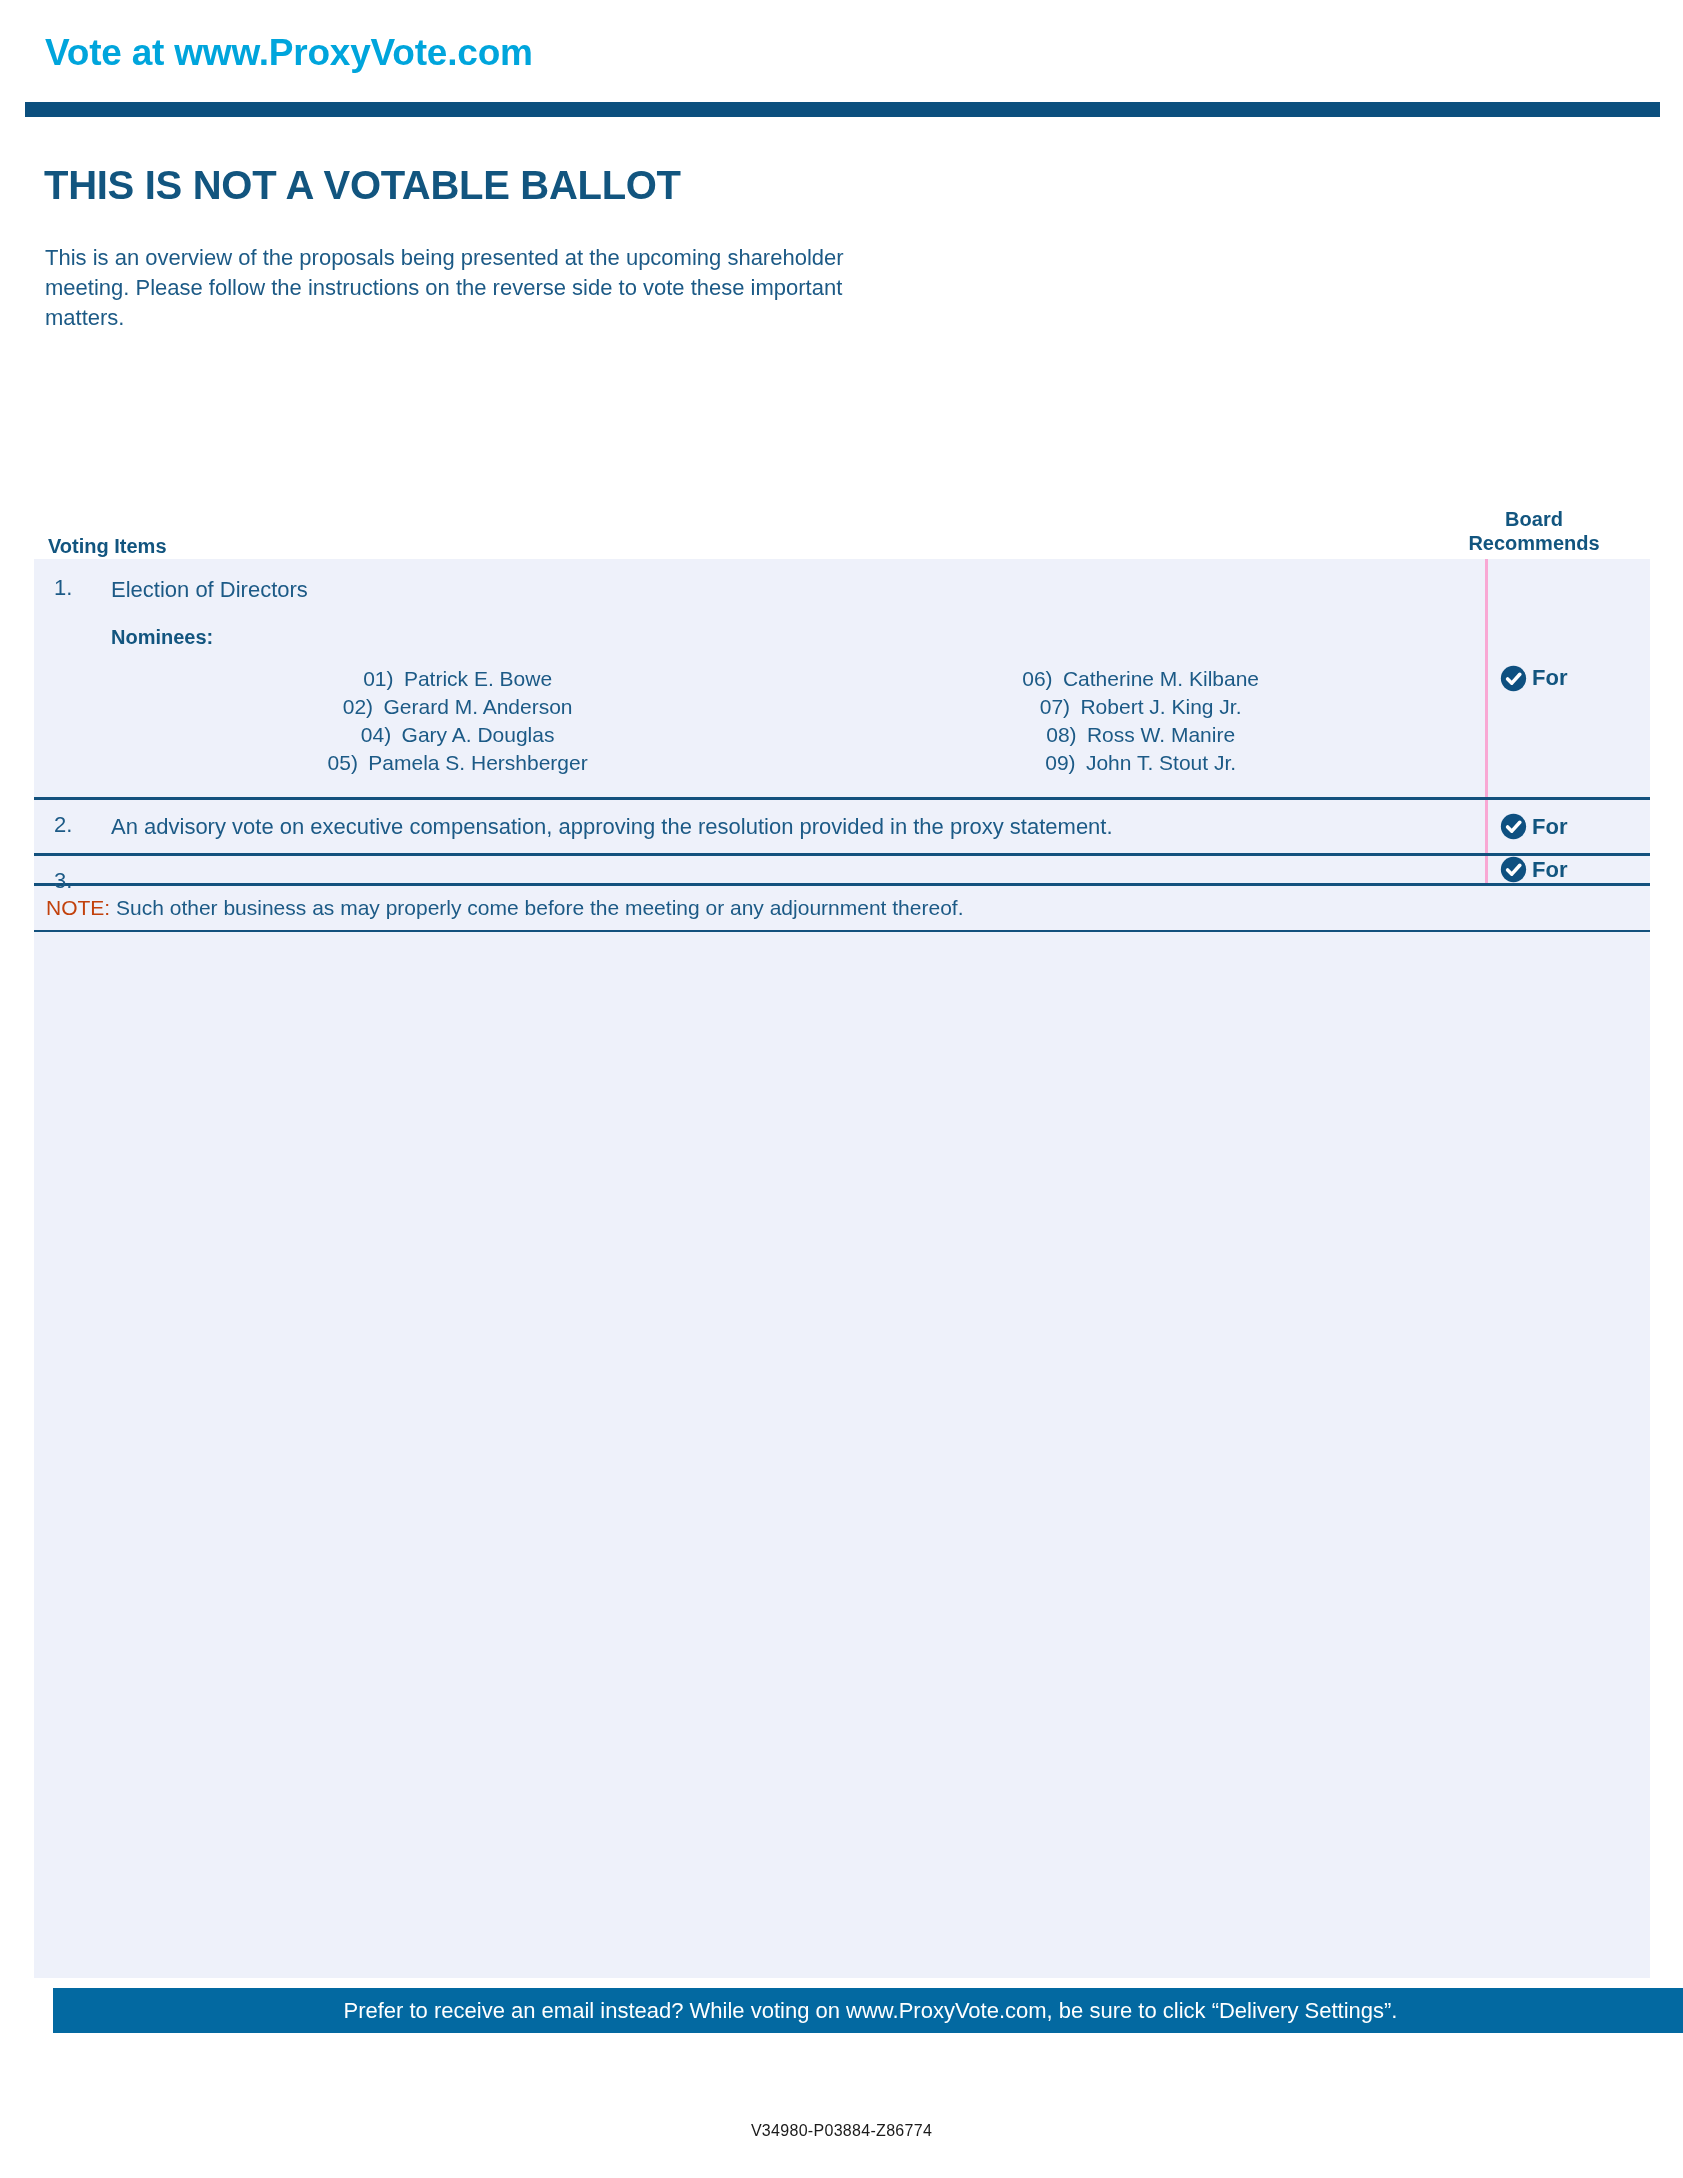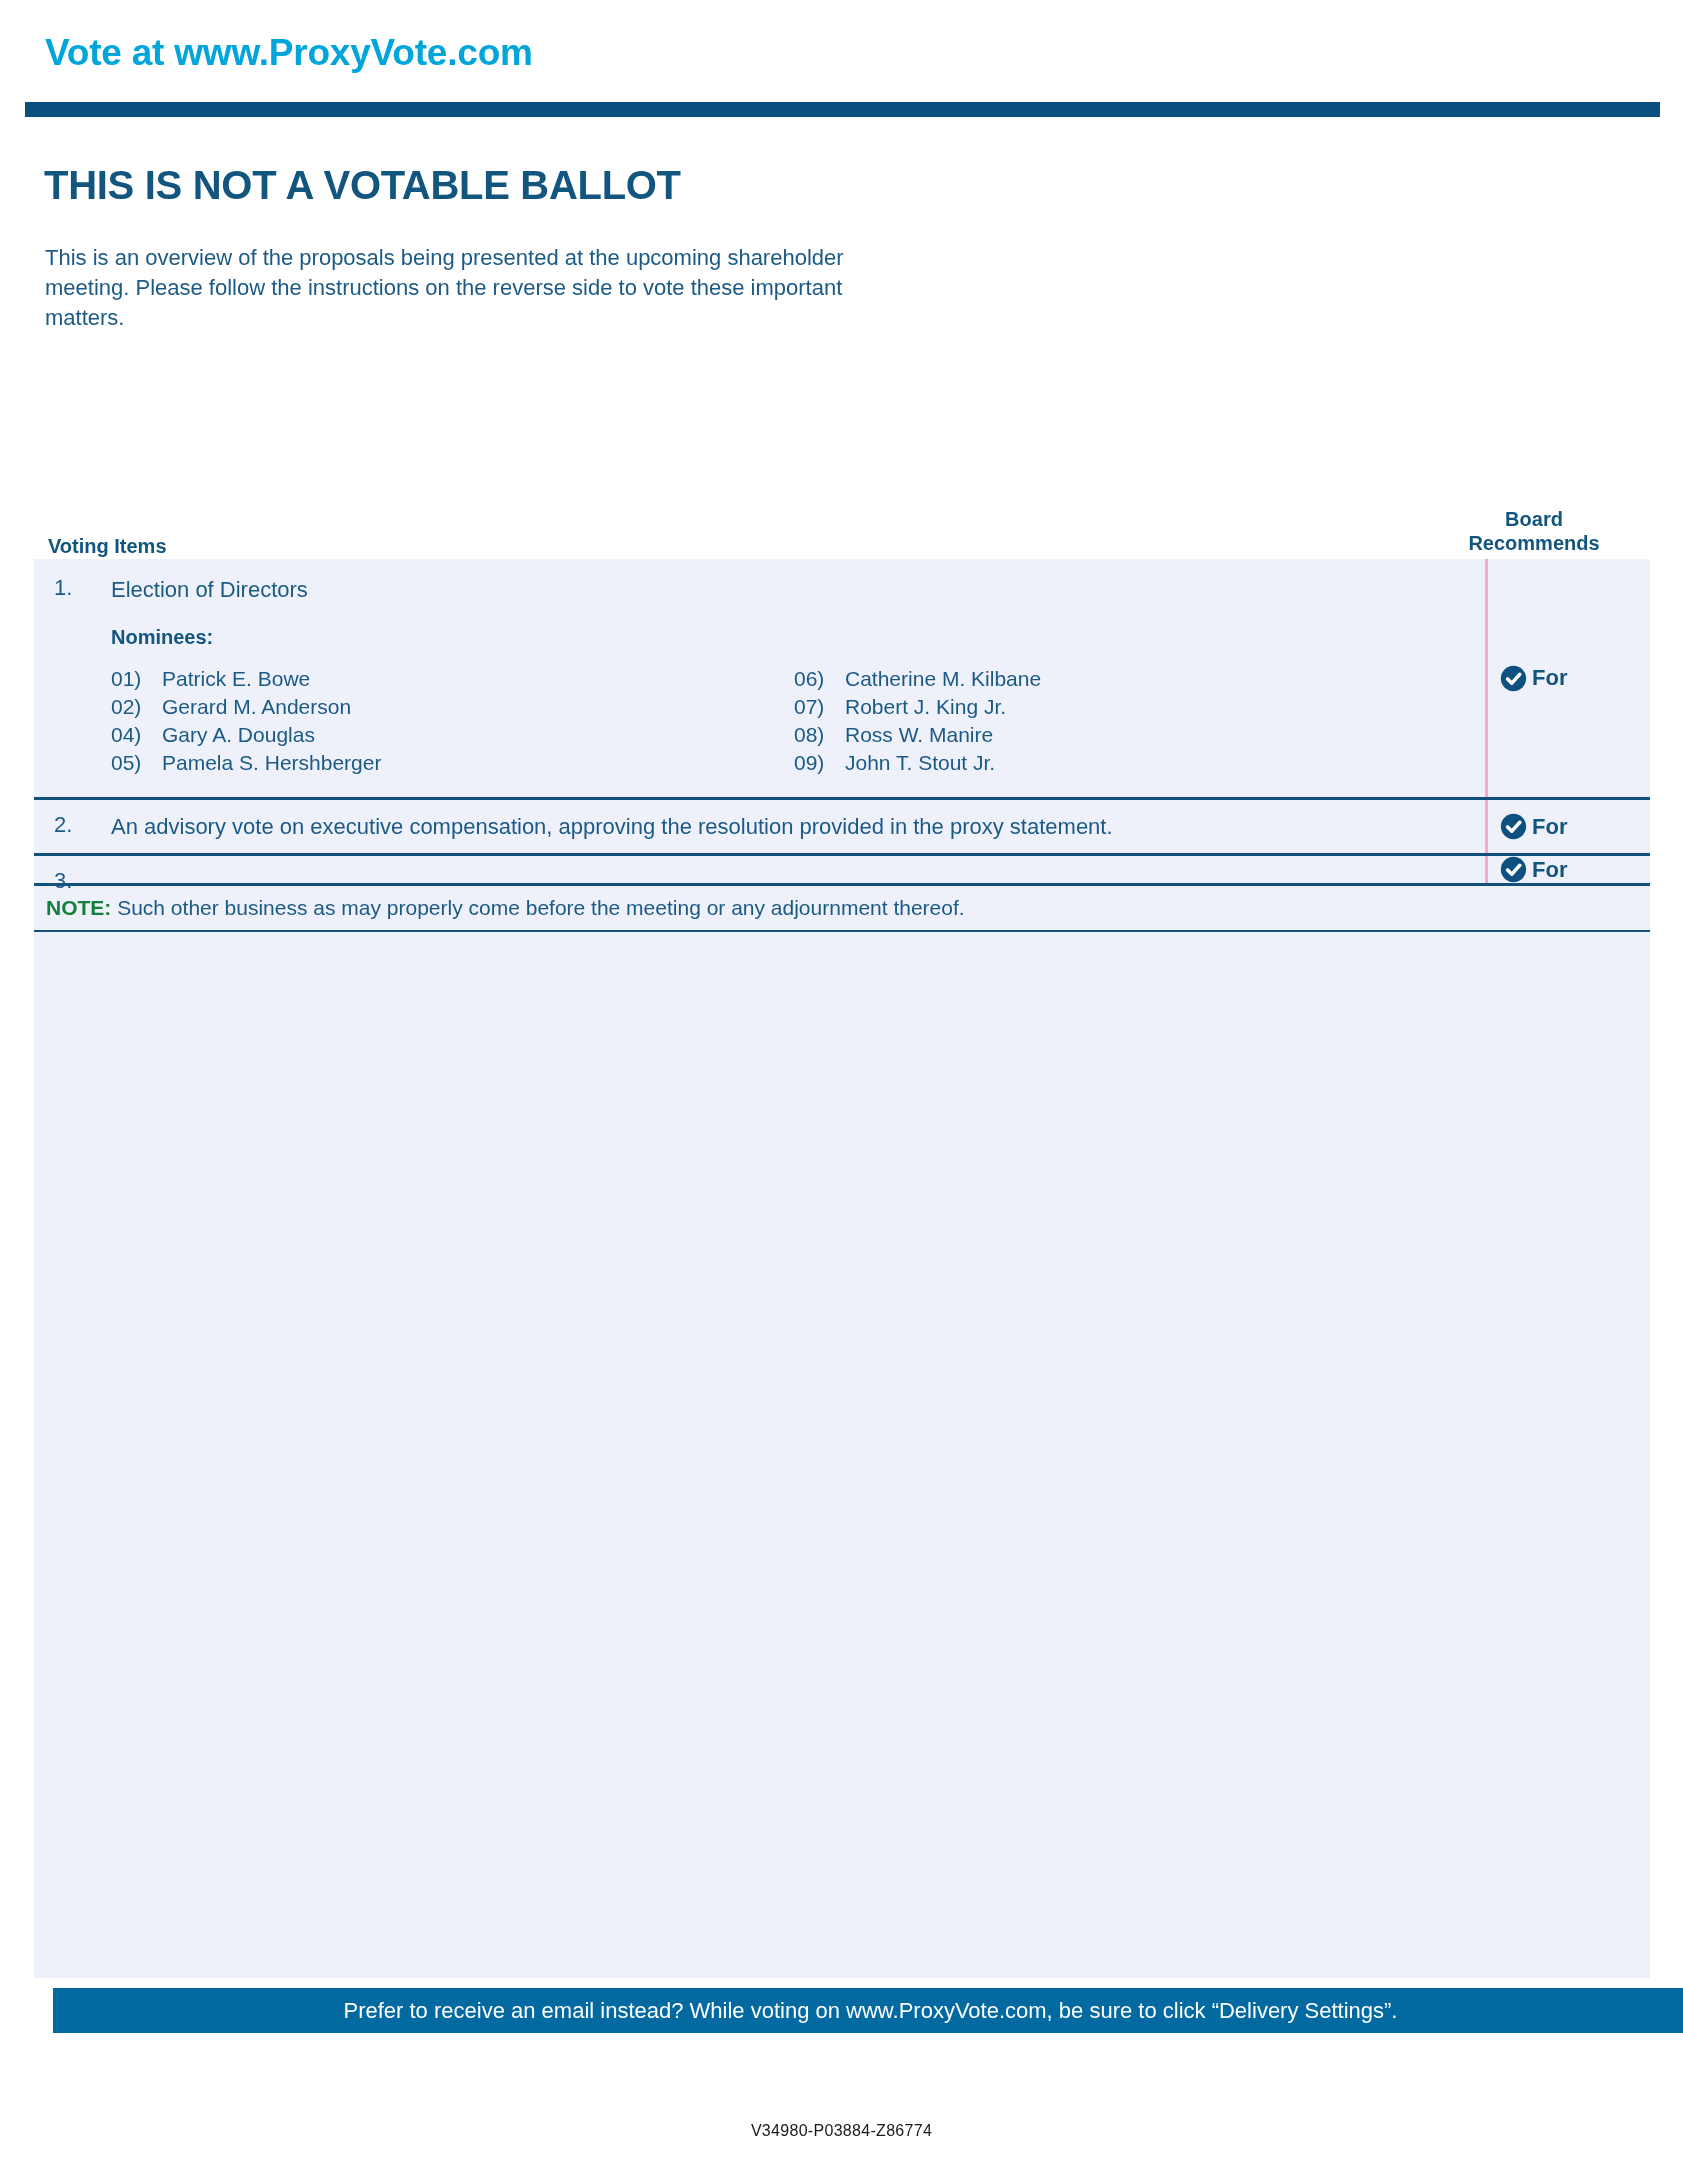--- a/index.html
+++ b/index.html
@@ -145,20 +145,21 @@
     font-size: 20px;
     font-weight: bold;
     color: #12557f;
     margin-top: 22px;
   }
 
   .nominee-cols {
     margin-left: 77px;
     margin-top: 16px;
     display: flex;
+    text-align: center;
   }
   .nominee-col {
     width: 683px;
   }
   .nominee {
     font-size: 21px;
     line-height: 28px;
     color: #1c5a86;
     white-space: nowrap;
   }
@@ -187,22 +188,22 @@
 
   
   .note-row {
     padding: 10px 0 10px 12px;
   }
   .note-text {
     font-size: 21px;
     color: #1c5a86;
   }
   .note-text b {
-    color: #15803d;
-    font-weight: bold;
+    color: #c2410c;
+    font-weight: normal;
   }
 
   
   .footer-bar {
     position: absolute;
     left: 25px;
     top: 1988px;
     width: 1635px;
     height: 45px;
     background: #0369a1;

